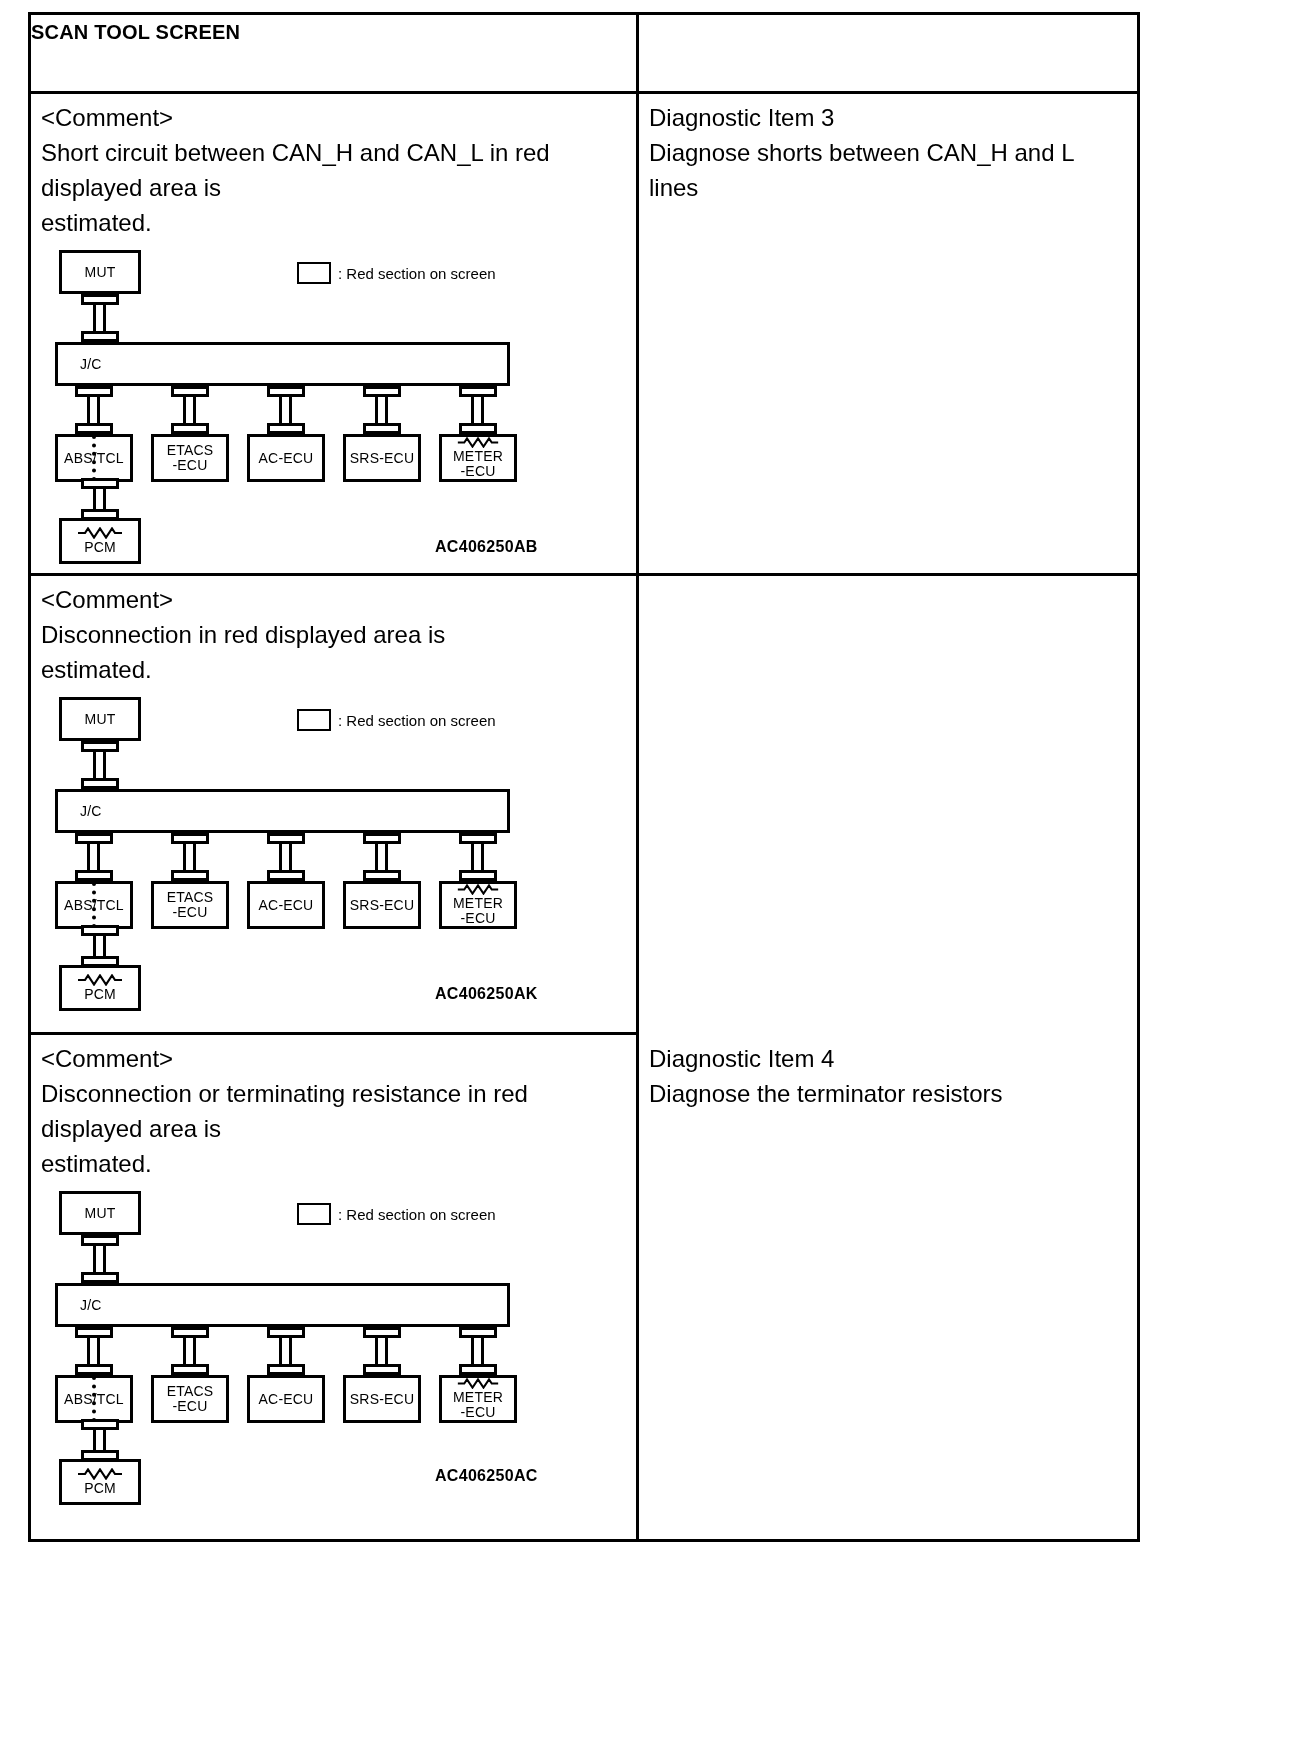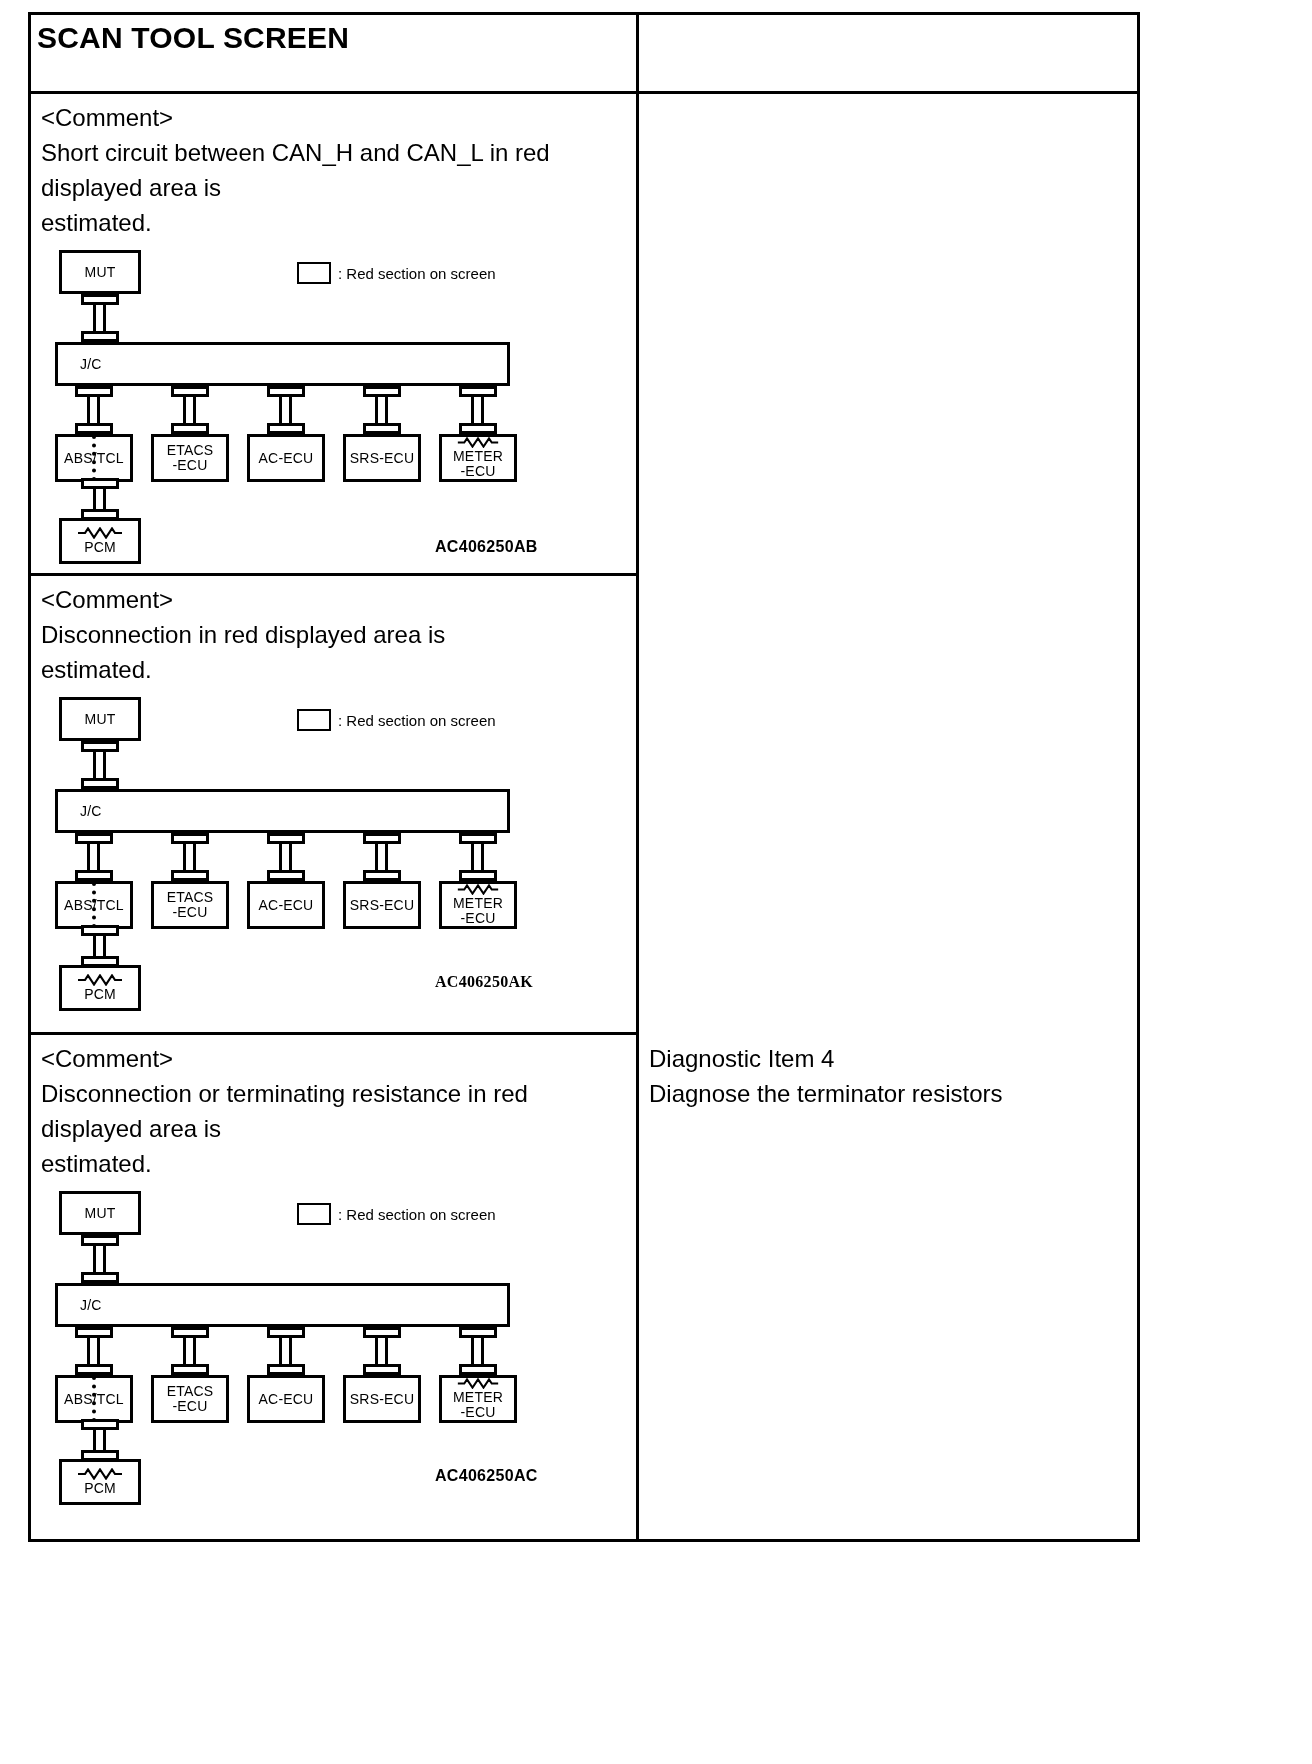--- a/index.html
+++ b/index.html
@@ -29,23 +29,23 @@
     box-sizing:border-box;
     border-right:3px solid #000;
     position:relative;
   }
   .col-right{
     flex:1;
     box-sizing:border-box;
     position:relative;
   }
   .hdr-title{
-    font-size:30px;
+    font-size:20px;
     font-weight:bold;
-    padding:6px 0 0 6px;
+    padding:6px 0 0 0;
     letter-spacing:0.2px;
   }
   .body-rows{flex:1;display:flex;flex-direction:column;}
   .band{display:flex;flex:0 0 auto;}
   .band.b1{height:482px;}
   .band.b2{height:459px;}
   .band.b3{height:504px;}
   .band.b1 .col-left,.band.b2 .col-left{border-bottom:3px solid #000;}
   .band.b1 .col-right{border-bottom:3px solid #000;}
   .band.b3 .col-left{border-bottom:0;}
@@ -217,20 +217,24 @@
               </svg>
               <span class="lbl">PCM</span>
             </div>
             <div class="legend" style="left: 250px; top: 16px;">
               <span class="legend-box"></span>
               <span>: Red section on screen</span>
             </div>
             <div class="code" style="left: 388px; top: 292px;">AC406250AB</div>
           </div>
       </div>
+      <div class="col-right">
+        <div class="detail-text">Diagnostic Item 3
+Diagnose shorts between CAN_H and L lines</div>
+      </div>
     </div>
 
     <div class="band b2">
       <div class="col-left">
         <div class="cellpad">
           <div class="comment-text">&lt;Comment&gt;
 Disconnection in red displayed area is
 estimated.</div>
         </div>
         <div class="diagram">
@@ -283,21 +287,21 @@
             <div class="box pcm">
               <svg class="res" viewBox="0 0 46 12">
                 <polyline points="1,6 8,6 11,1.5 17,10.5 23,1.5 29,10.5 35,1.5 38,6 45,6" fill="none" stroke="#000" stroke-width="2.2" stroke-linejoin="miter"></polyline>
               </svg>
               <span class="lbl">PCM</span>
             </div>
             <div class="legend" style="left: 250px; top: 16px;">
               <span class="legend-box"></span>
               <span>: Red section on screen</span>
             </div>
-            <div class="code" style="left: 388px; top: 280px; font-family: Liberation Serif, serif;">AC406250AK</div>
+            <div class="code" style="left: 388px; top: 292px;">AC406250AK</div>
           </div>
       </div>
       <div class="col-right">
         <div class="detail-text"></div>
       </div>
     </div>
 
     <div class="band b3">
       <div class="col-left">
         <div class="cellpad">

